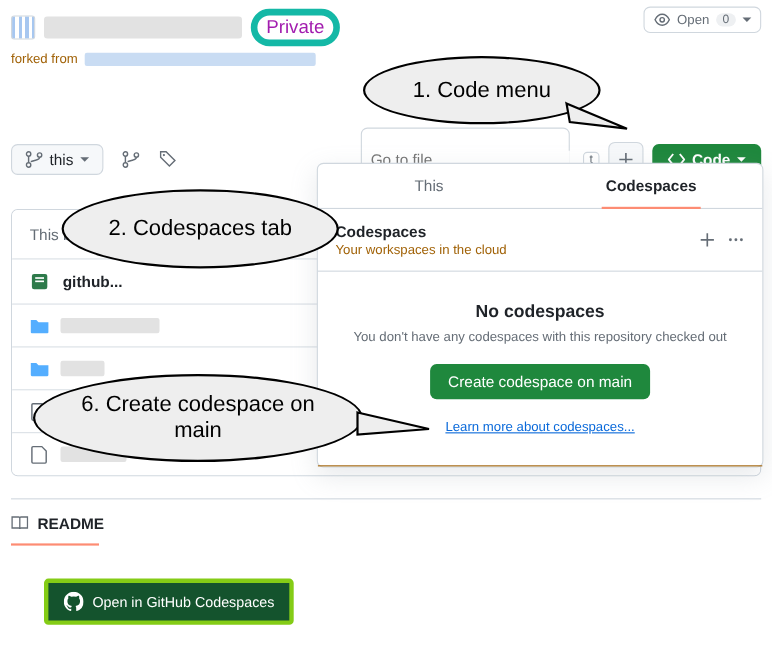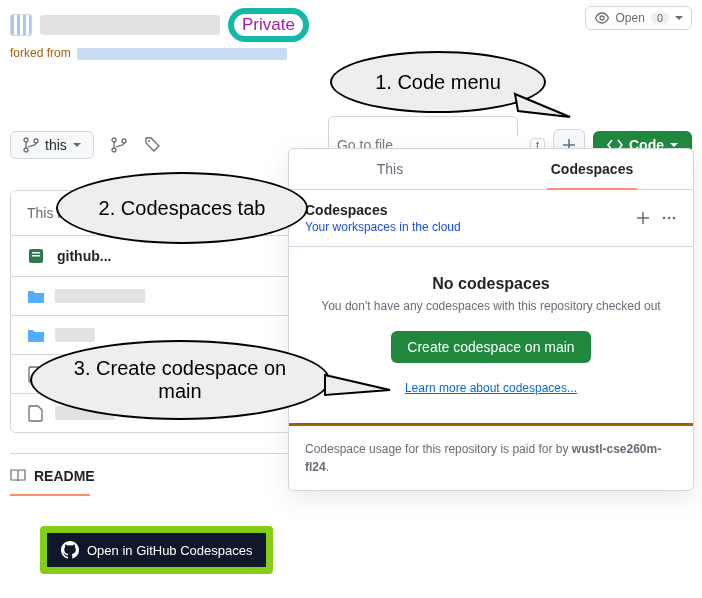--- a/index.html
+++ b/index.html
@@ -42,34 +42,34 @@
 .folder-icon { color: #54aeff; }
 .file-icon-sm { color: #656d76; }
 .file-name-blur { height: 14px; background: #e2e2e2; border-radius: 2px; }
 
 
 .readme-section { margin: 20px 10px 10px; border-top: 1px solid #d0d7de; padding-top: 14px; }
 .readme-header { display: flex; align-items: center; gap: 8px; font-weight: 600; font-size: 14px; }
 .readme-underline { width: 80px; height: 2px; background: #fd8c73; margin-top: 10px; }
 
 
-.gh-cs-badge { display: inline-flex; align-items: center; gap: 8px; background: #0f172a; color: #fff; border-radius: 4px; padding: 8px 14px; font-size: 13px; font-weight: 500; margin: 30px 0 0 30px; border: 7px solid #84cc16; }
+.gh-cs-badge { display: inline-flex; align-items: center; gap: 8px; background: #14532d; color: #fff; border-radius: 4px; padding: 8px 14px; font-size: 13px; font-weight: 500; margin: 30px 0 0 30px; border: 4px solid #84cc16; }
 
 
 .code-dropdown { position: absolute; top: 148px; left: 288px; width: 406px; background: #fff; border: 1px solid #d0d7de; border-radius: 6px; box-shadow: 0 8px 24px rgba(140,149,159,0.2); z-index: 50; }
 .dd-tabs { display: flex; border-bottom: 1px solid #d0d7de; }
 .dd-tab { flex: 1; text-align: center; padding: 12px; font-size: 14px; color: #656d76; font-weight: 500; }
 .dd-tab.active { color: #1f2328; font-weight: 600; position: relative; }
 .dd-tab.active::after { content: ''; position: absolute; bottom: -1px; left: 50%; transform: translateX(-50%); width: 90px; height: 2px; background: #fd8c73; }
 .dd-section { padding: 12px 16px; border-bottom: 1px solid #d0d7de; }
 .dd-section-head { display: flex; align-items: center; justify-content: space-between; }
 .dd-title { font-weight: 600; font-size: 14px; }
-.dd-sub { font-size: 12px; color: #1d4ed8; margin-top: 2px; }
+.dd-sub { font-size: 12px; color: #a16207; margin-top: 2px; }
 .dd-actions { display: flex; align-items: center; gap: 10px; color: #656d76; }
-.dd-empty { padding: 28px 30px; text-align: center; border-bottom: 3px solid #a16207; }
+.dd-empty { padding: 28px 30px; text-align: center; border-bottom: 1px solid #a16207; }
 .dd-empty h4 { font-size: 16px; font-weight: 600; margin-bottom: 6px; }
 .dd-empty p { font-size: 12px; color: #656d76; margin-bottom: 18px; }
 .create-cs-btn { background: #1f883d; color: #fff; border: 0; border-radius: 6px; padding: 8px 16px; font-size: 14px; font-weight: 500; }
 .learn-link { display: block; text-align: center; color: #0969da; font-size: 12px; margin-top: 18px; text-decoration: underline; }
 .dd-footer { padding: 14px 16px; font-size: 12px; color: #656d76; line-height: 1.5; }
 
 
 .callout { position: absolute; z-index: 100; pointer-events: none; }
 .callout-bubble { background: #eeeeee; border: 2px solid #000; border-radius: 50%; display: flex; align-items: center; justify-content: center; text-align: center; padding: 8px 20px; font-size: 20px; color: #000; }
 .callout-tail { position: absolute; }
@@ -228,40 +228,37 @@
           </span>
       </div>
     </div>
   </div>
   <div class="dd-empty">
     <h4>No codespaces</h4>
     <p>You don't have any codespaces with this repository checked out</p>
     <button class="create-cs-btn">Create codespace on main</button>
     <a class="learn-link">Learn more about codespaces...</a>
   </div>
-  <div class="dd-footer">
-    <span>Codespace usage for this repository is paid for by </span><b>wustl-cse260m-fl24</b><span>.</span>
-  </div>
 </div>
 
 <div class="callout" style="top:51px; left:330px;">
   <div class="callout-bubble" style="width:216px; height:62px;">
       <span>1. Code menu</span>
     </div>
   <svg class="callout-tail" style="top:38px; left:180px;" width="70" height="50" viewBox="0 0 70 50">
       <path d="M5 5 L60 28 L8 22 Z" fill="#eeeeee" stroke="#000" stroke-width="2"></path>
     </svg>
 </div>
 
 <div class="callout" style="top:172px; left:56px;">
   <div class="callout-bubble" style="width:252px; height:72px;">
       <span>2. Codespaces tab</span>
     </div>
 </div>
 
 <div class="callout" style="top:340px; left:30px;">
   <div class="callout-bubble" style="width:300px; height:80px;">
-      <span>3. Create codespace on main</span>
+      <span>6. Create codespace on main</span>
     </div>
   <svg class="callout-tail" style="top:30px; left:290px;" width="80" height="40" viewBox="0 0 80 40">
       <path d="M5 5 L70 20 L5 25 Z" fill="#eeeeee" stroke="#000" stroke-width="2"></path>
     </svg>
 </div>
 
 </body></html>

